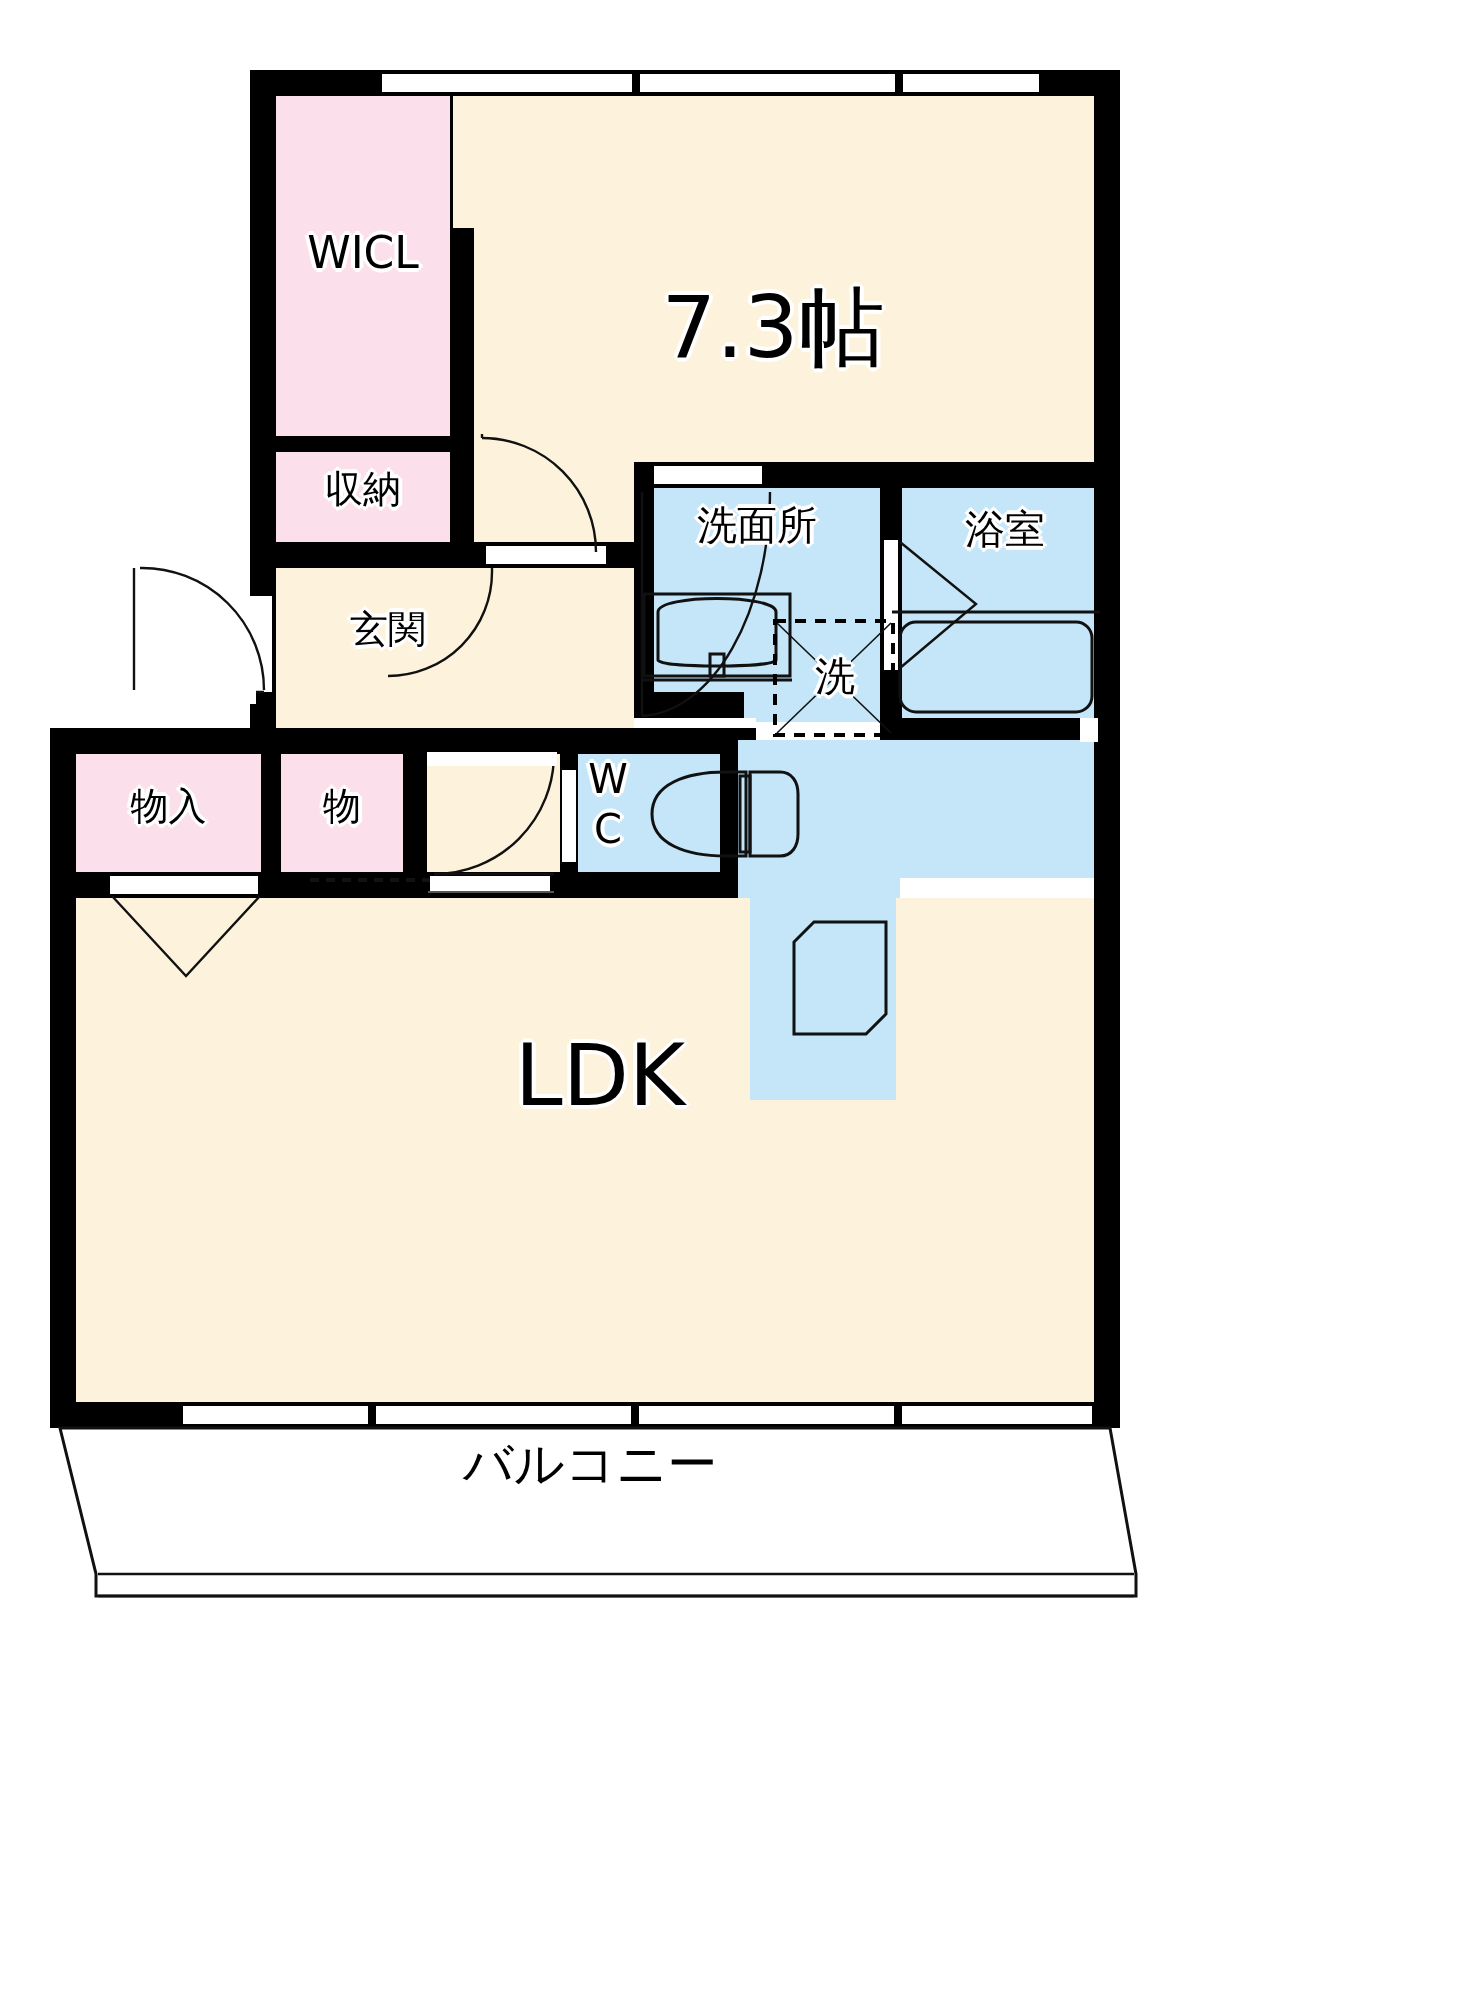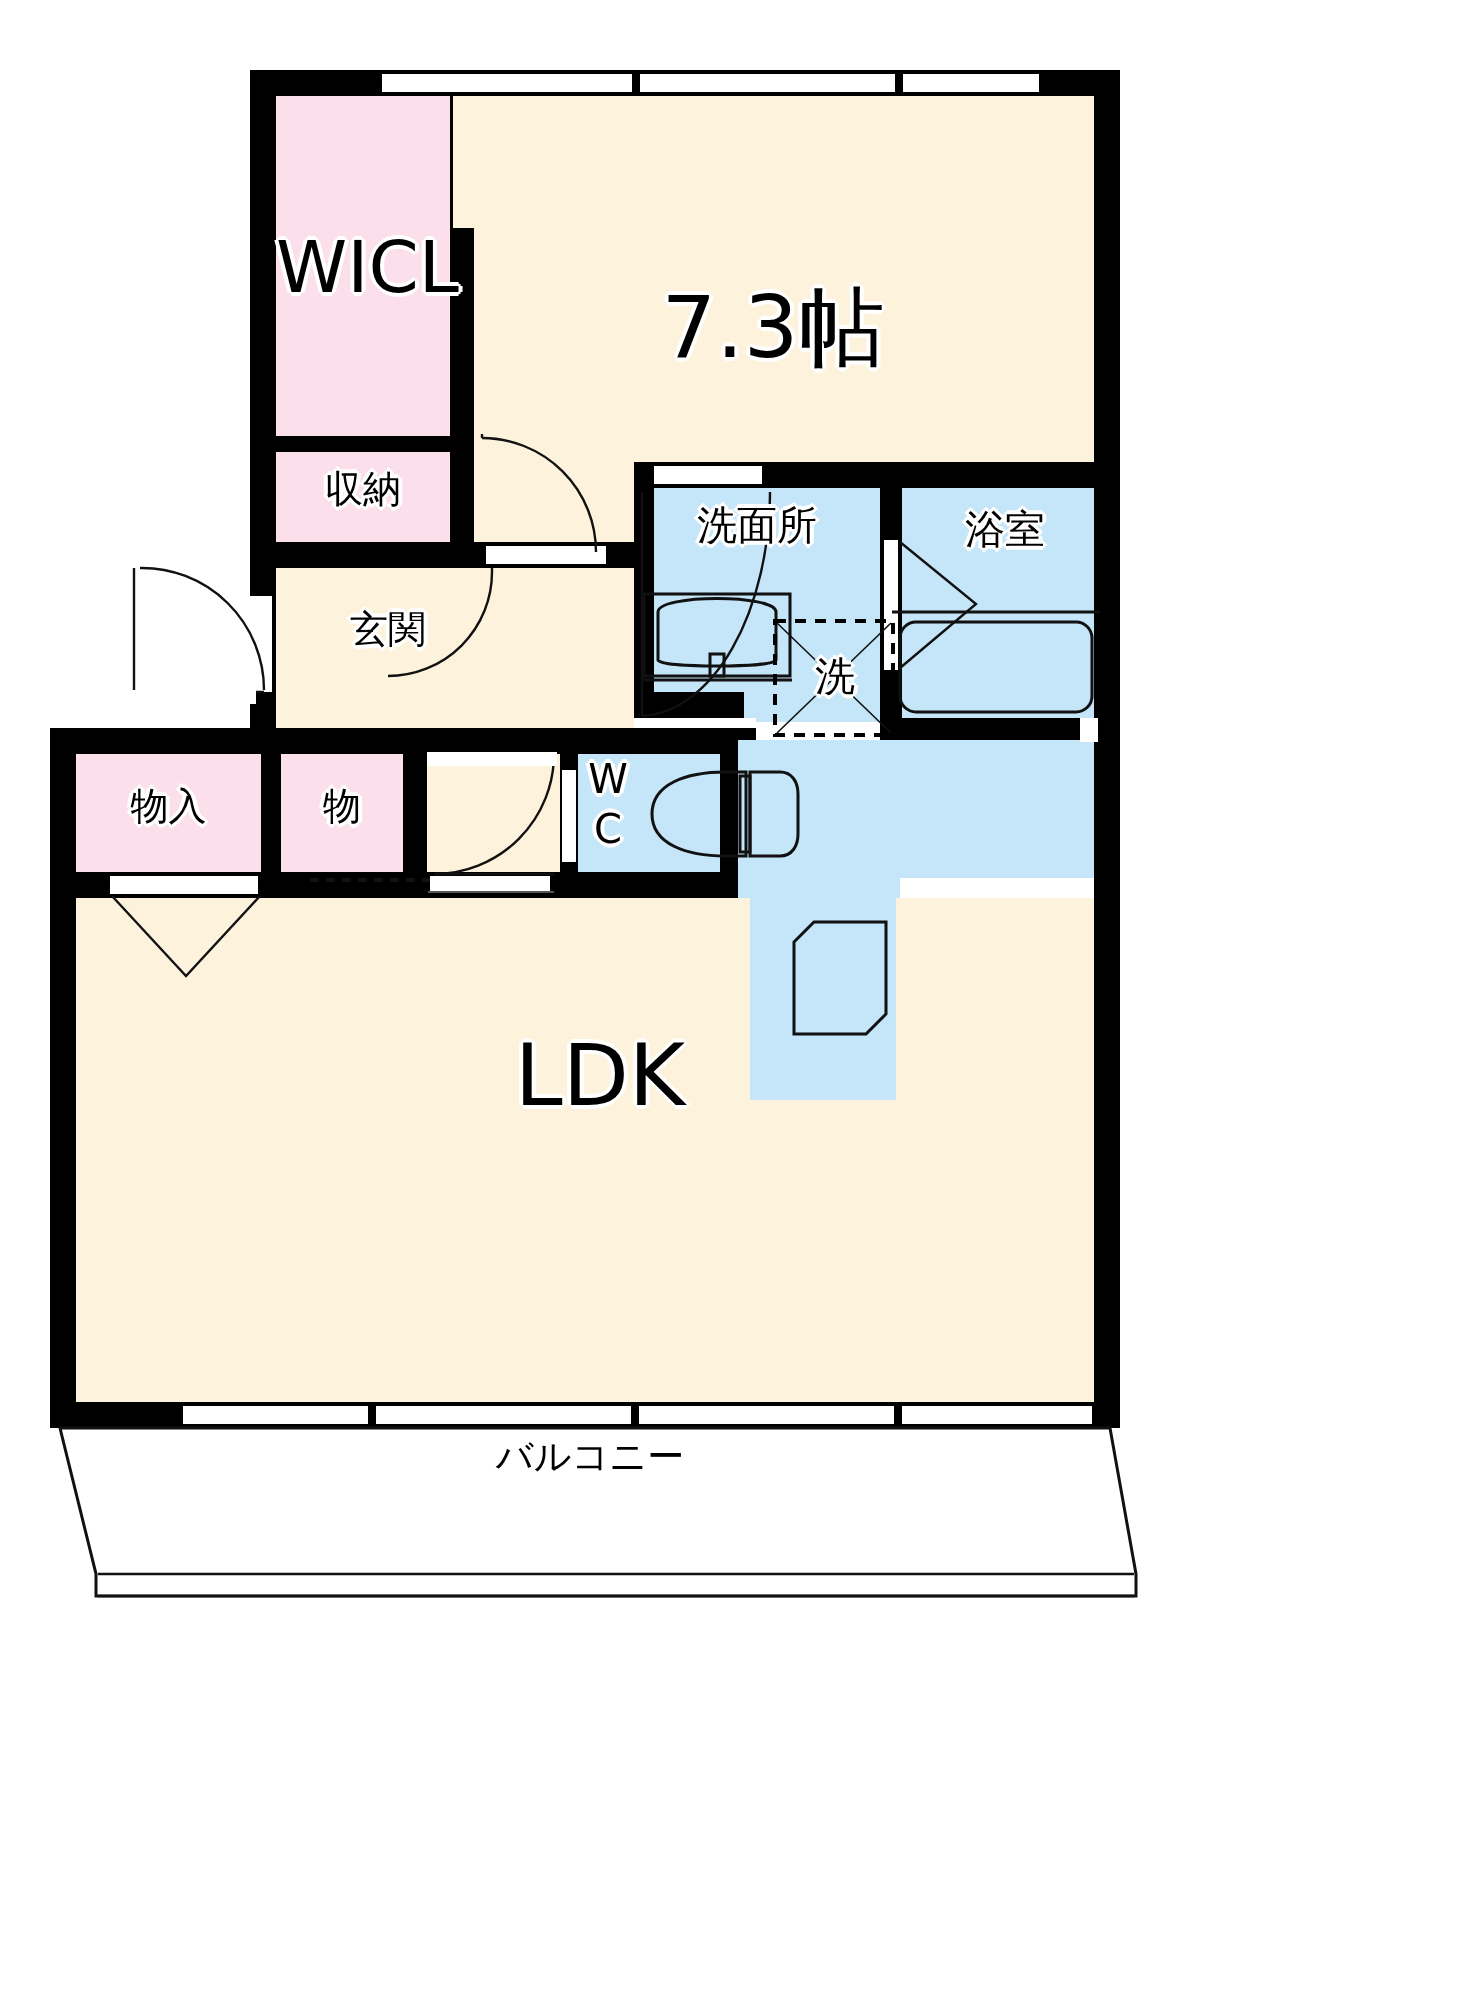--- a/index.html
+++ b/index.html
@@ -31,24 +31,24 @@
     white-space:nowrap;
     
     text-shadow:
       3px 0 0 #fff, -3px 0 0 #fff, 0 3px 0 #fff, 0 -3px 0 #fff,
       2px 2px 0 #fff, -2px 2px 0 #fff, 2px -2px 0 #fff, -2px -2px 0 #fff,
       4px 0 0 #fff, -4px 0 0 #fff, 0 4px 0 #fff, 0 -4px 0 #fff;
     font-weight:500;
     pointer-events:none;
   }
   .lbl-xl{font-size:86px;}
-  .lbl-lg{font-size:72px;}
+  .lbl-lg{font-size:44px;}
   .lbl-md{font-size:38px;}
   .lbl-sm{font-size:40px;}
-  .lbl-bal{font-size:37px;}
+  .lbl-bal{font-size:50px;}
 
   svg{display:block;overflow:visible;}
   .stroke{fill:none;stroke:#111;stroke-width:3;}
   .stroke2{fill:none;stroke:#111;stroke-width:2.4;}
 </style>
 </head>
 <body>
 
 <div id="stage">
 

